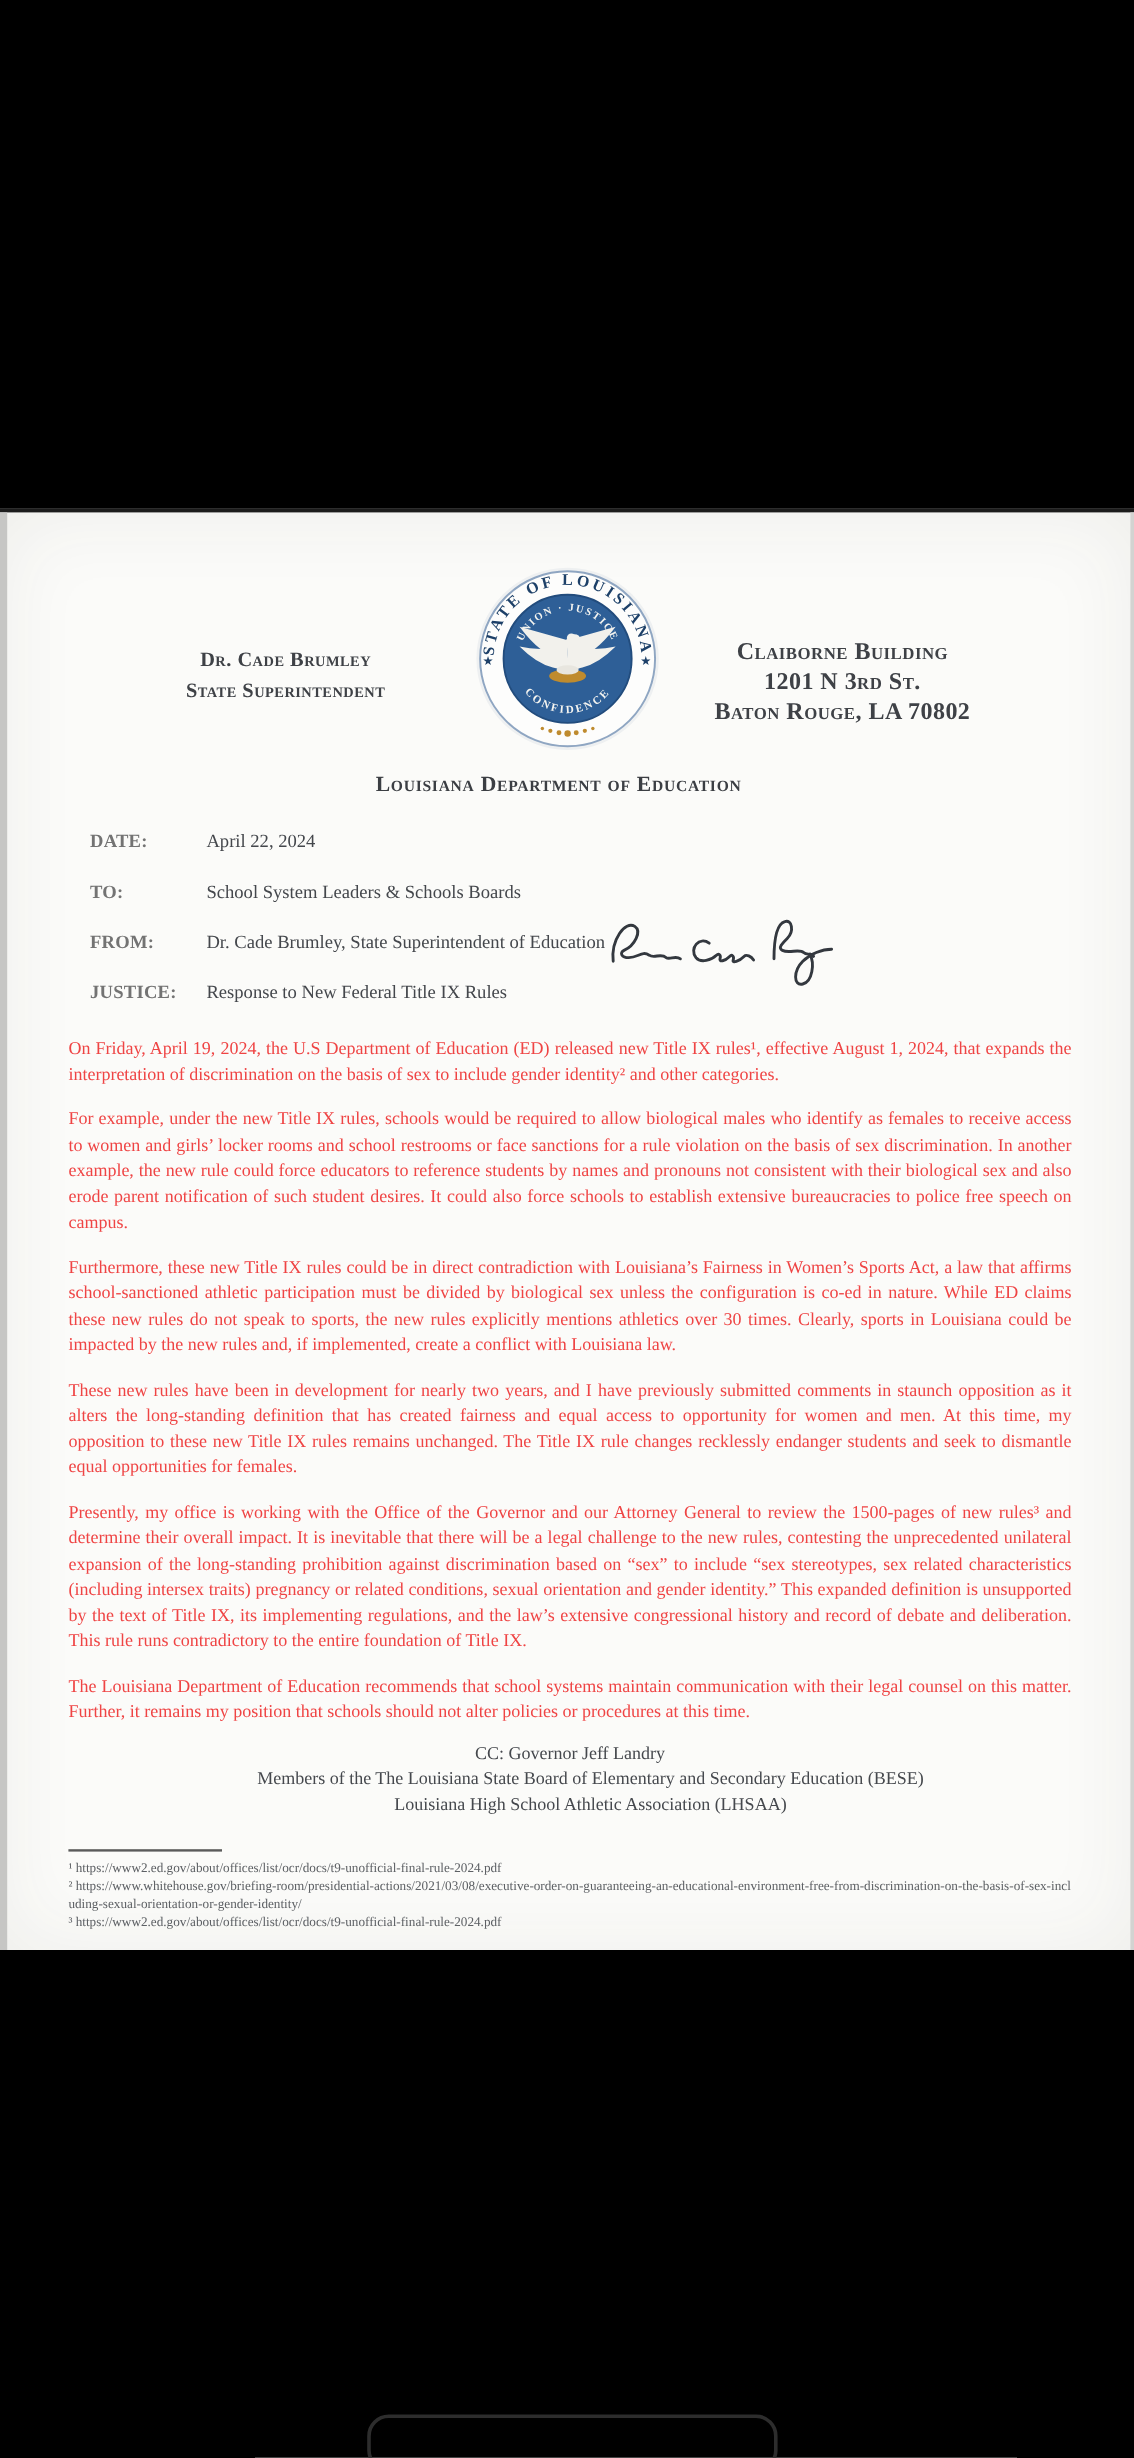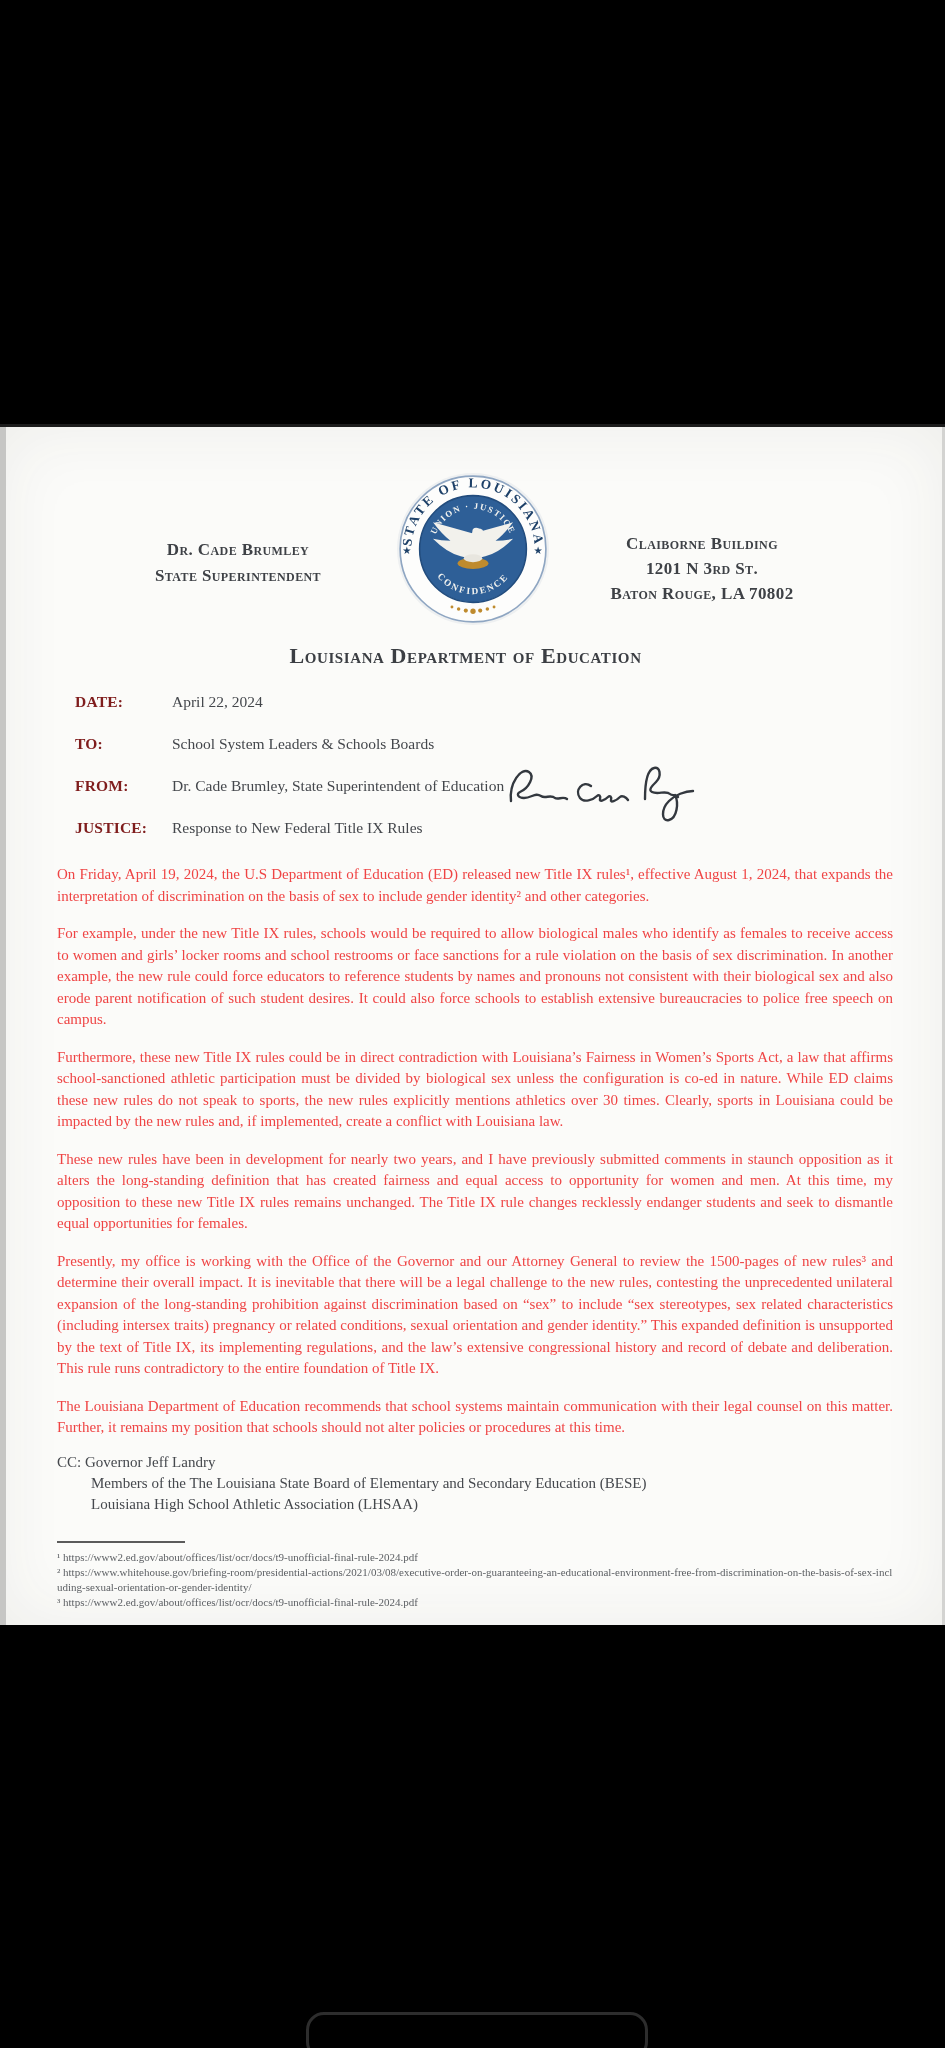--- a/index.html
+++ b/index.html
@@ -25,44 +25,44 @@
 
   
   .lh-left{
     position:absolute;top:110px;left:66px;width:344px;text-align:center;
     font-variant:small-caps;letter-spacing:.4px;color:#3e4146;
     font-size:17px;line-height:26px;font-weight:600;
   }
   .lh-right{
     position:absolute;top:104px;left:534px;width:336px;text-align:center;
     font-variant:small-caps;letter-spacing:.4px;color:#3e4146;
-    font-size:17px;line-height:25px;font-weight:600;
+    font-size:20px;line-height:25px;font-weight:600;
   }
   .seal-wrap{position:absolute;top:42px;left:396px;width:154px;height:160px;}
   .dept-title{
     position:absolute;top:216px;left:0;width:931px;text-align:center;
     font-variant:small-caps;font-weight:700;letter-spacing:.6px;
-    font-size:22px;color:#3b3e43;
+    font-size:18px;color:#3b3e43;
   }
 
   
   .memo{position:absolute;top:266px;left:75px;width:815px;font-size:15.5px;}
   .memo-row{position:relative;height:42px;display:flex;align-items:flex-start;}
-  .memo-label{font-weight:700;width:97px;color:#7f1d1d;letter-spacing:.2px;}
+  .memo-label{font-weight:700;width:97px;color:#737373;letter-spacing:.2px;}
   .memo-value{color:#44474c;}
   .sig{position:absolute;left:428px;top:-22px;width:196px;height:74px;}
 
   
   .content{position:absolute;top:421px;left:57px;width:836px;}
   .para{
     font-size:15px;line-height:21.5px;text-align:justify;
     margin:16px 0 9px 0;color:#ef4444;
   }
   .cc-block{margin-top:13px;font-size:15px;line-height:21px;color:#45484d;}
-  .cc-line{white-space:nowrap;}
+  .cc-line{white-space:nowrap;text-align:center;}
   .cc-line.indent{padding-left:34px;}
 
   .footnotes{margin-top:26px;}
   .fn-sep{width:128px;border-top:2px solid #5b5b5b;margin-bottom:7px;}
   .fn-line{
     font-size:11px;line-height:15px;color:#5d6064;word-break:break-all;
     text-align:left;
   }
 
   

